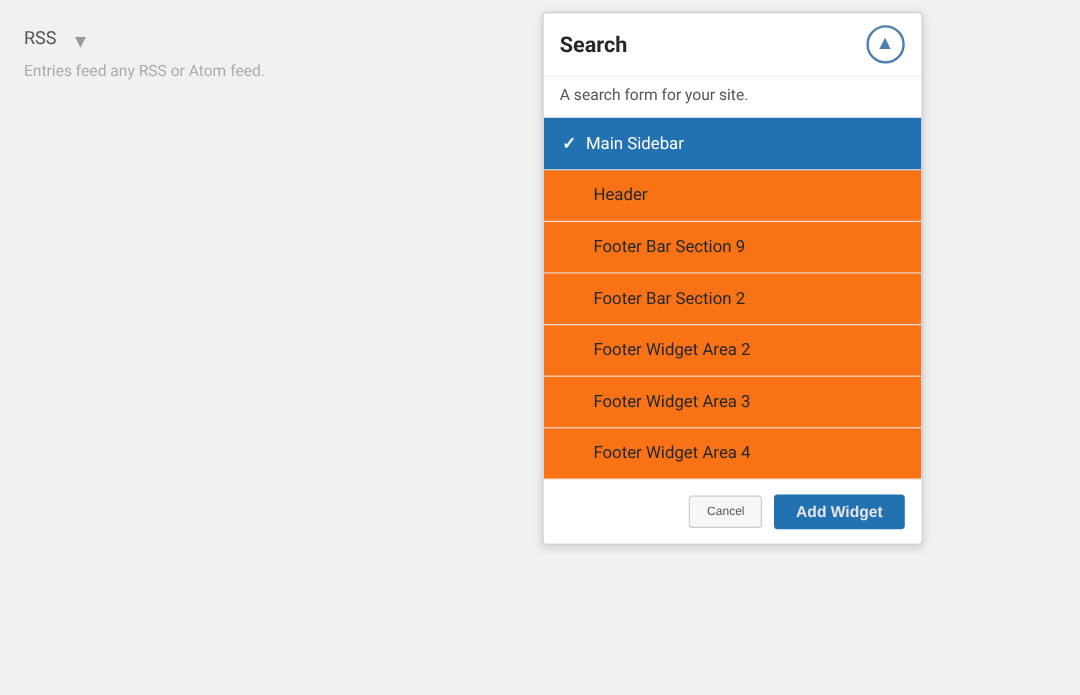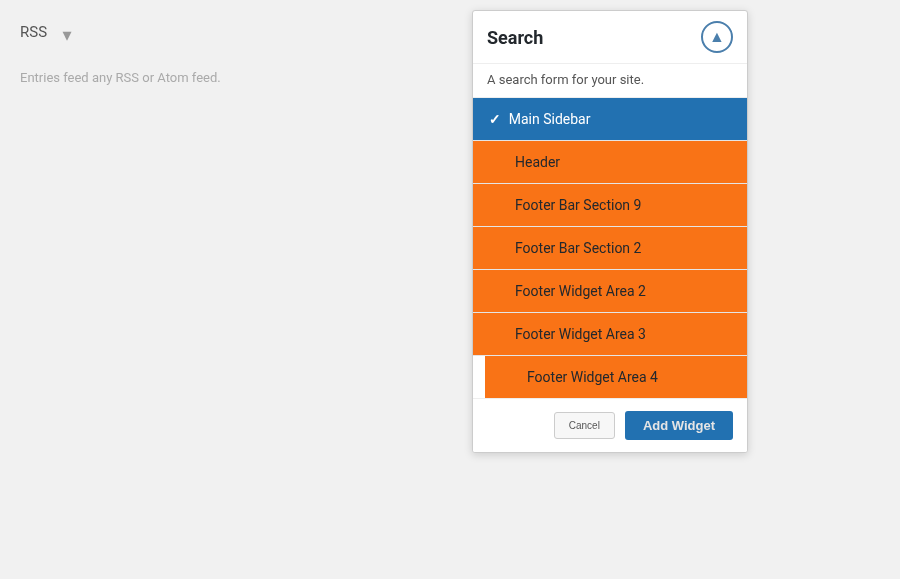--- a/index.html
+++ b/index.html
@@ -21,21 +21,21 @@
       position: relative;
     }
 
     .left-panel {
       width: 320px;
       height: 579px;
       background-color: #f1f1f1;
       padding: 20px 20px;
       display: flex;
       flex-direction: column;
-      gap: 20px;
+      gap: 2px;
     }
 
     .left-panel .widget-title {
       font-size: 15px;
       font-weight: 400;
       color: #555;
       margin-bottom: 4px;
     }
 
     .left-panel .widget-dropdown-row {
@@ -64,21 +64,21 @@
       flex: 1;
       height: 579px;
       display: flex;
       flex-direction: column;
       align-items: center;
       padding-top: 10px;
       position: relative;
     }
 
     .modal-box {
-      width: 276px;
+      width: 317px;
       background: #fff;
       border: 1px solid #ccc;
       border-radius: 3px;
       box-shadow: 0 2px 8px rgba(0,0,0,0.15);
       overflow: hidden;
     }
 
     .modal-header {
       display: flex;
       align-items: center;
@@ -141,21 +141,20 @@
       border-bottom: 1px solid #e5e5e5;
       cursor: pointer;
       font-size: 14px;
       color: #23282d;
       background: #f97316;
       gap: 8px;
     }
 
     .dropdown-item:last-child {
       border-bottom: none;
-      margin-left: 12px;
     }
 
     .dropdown-item.selected {
       background-color: #2271b1;
       color: #fff;
     }
 
     .check-icon {
       font-size: 14px;
       font-weight: bold;

